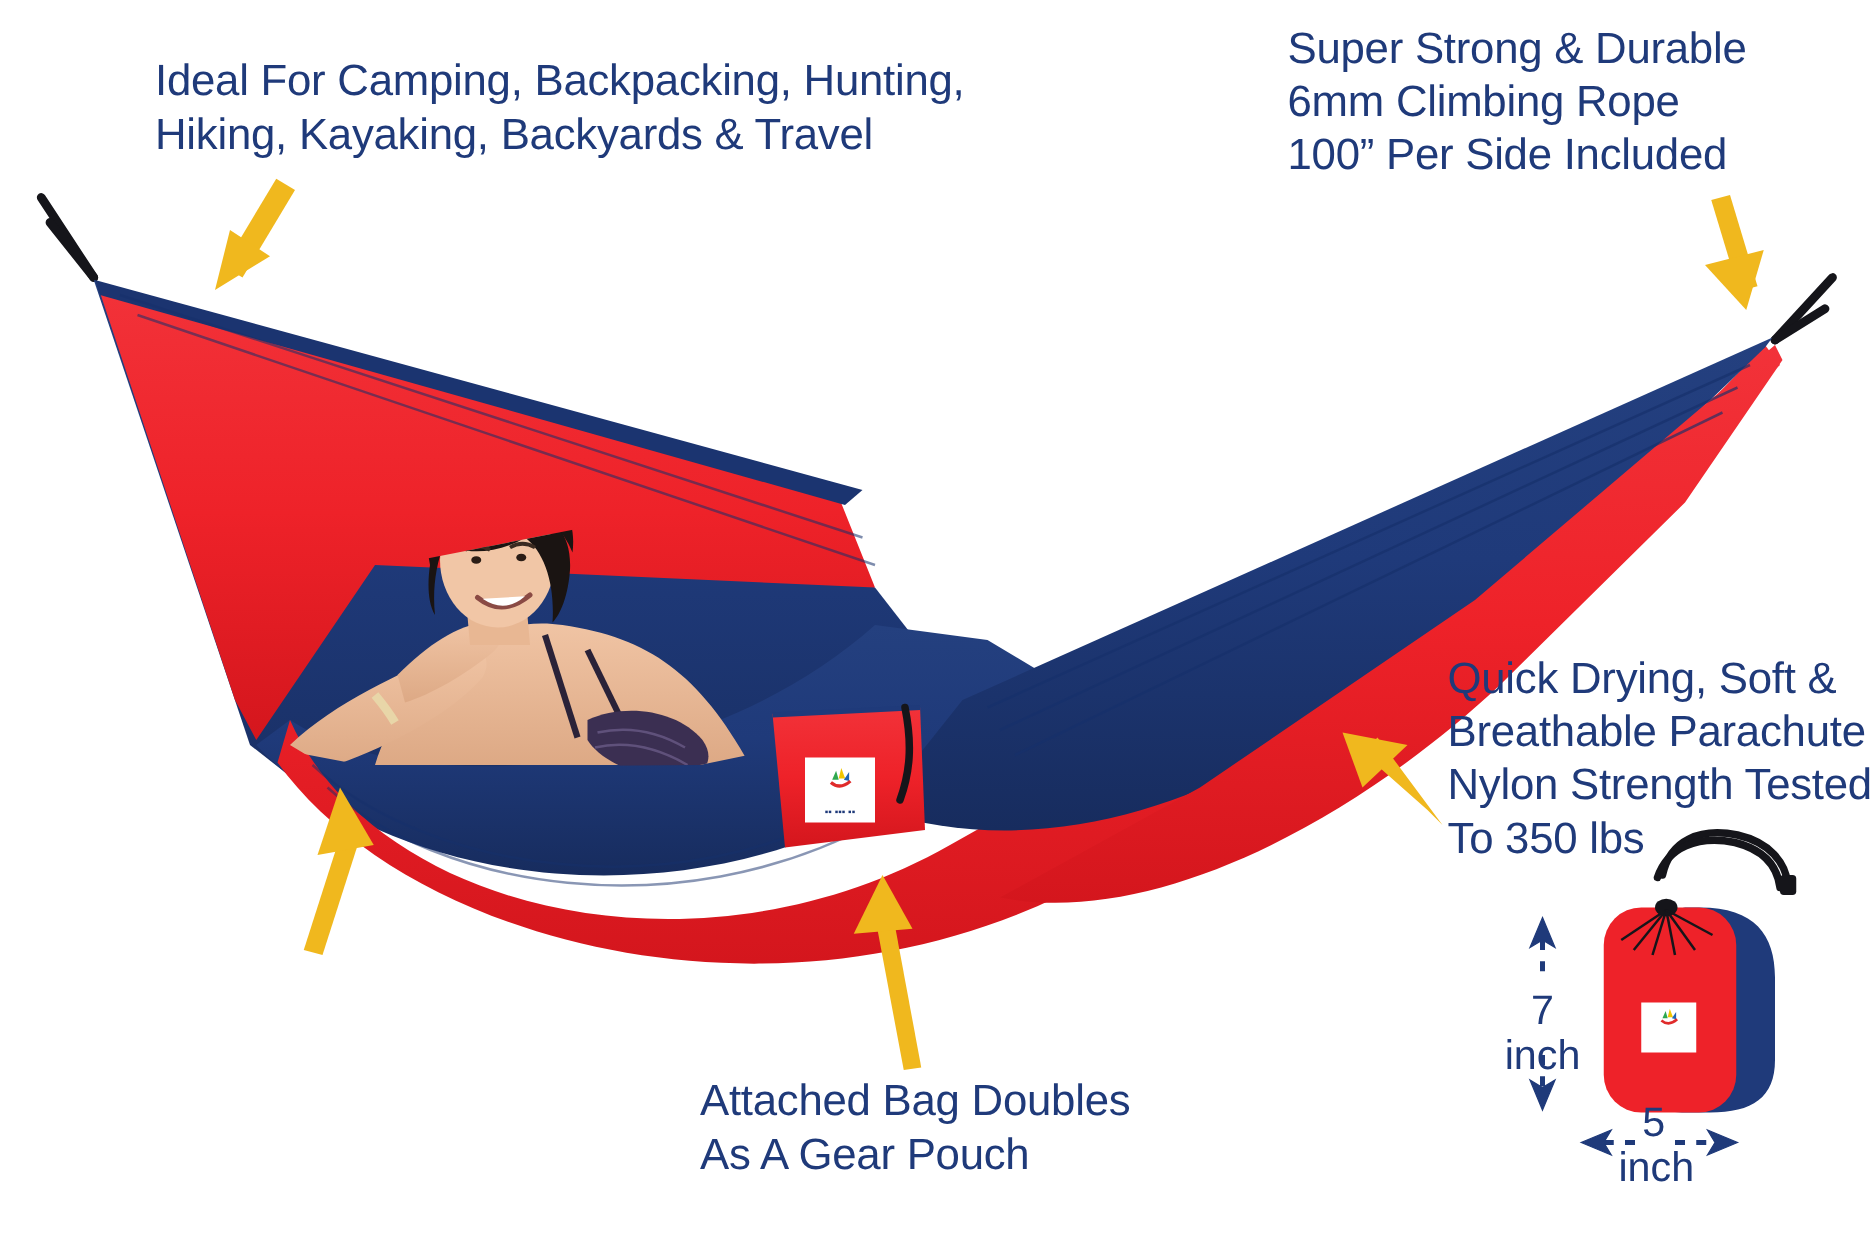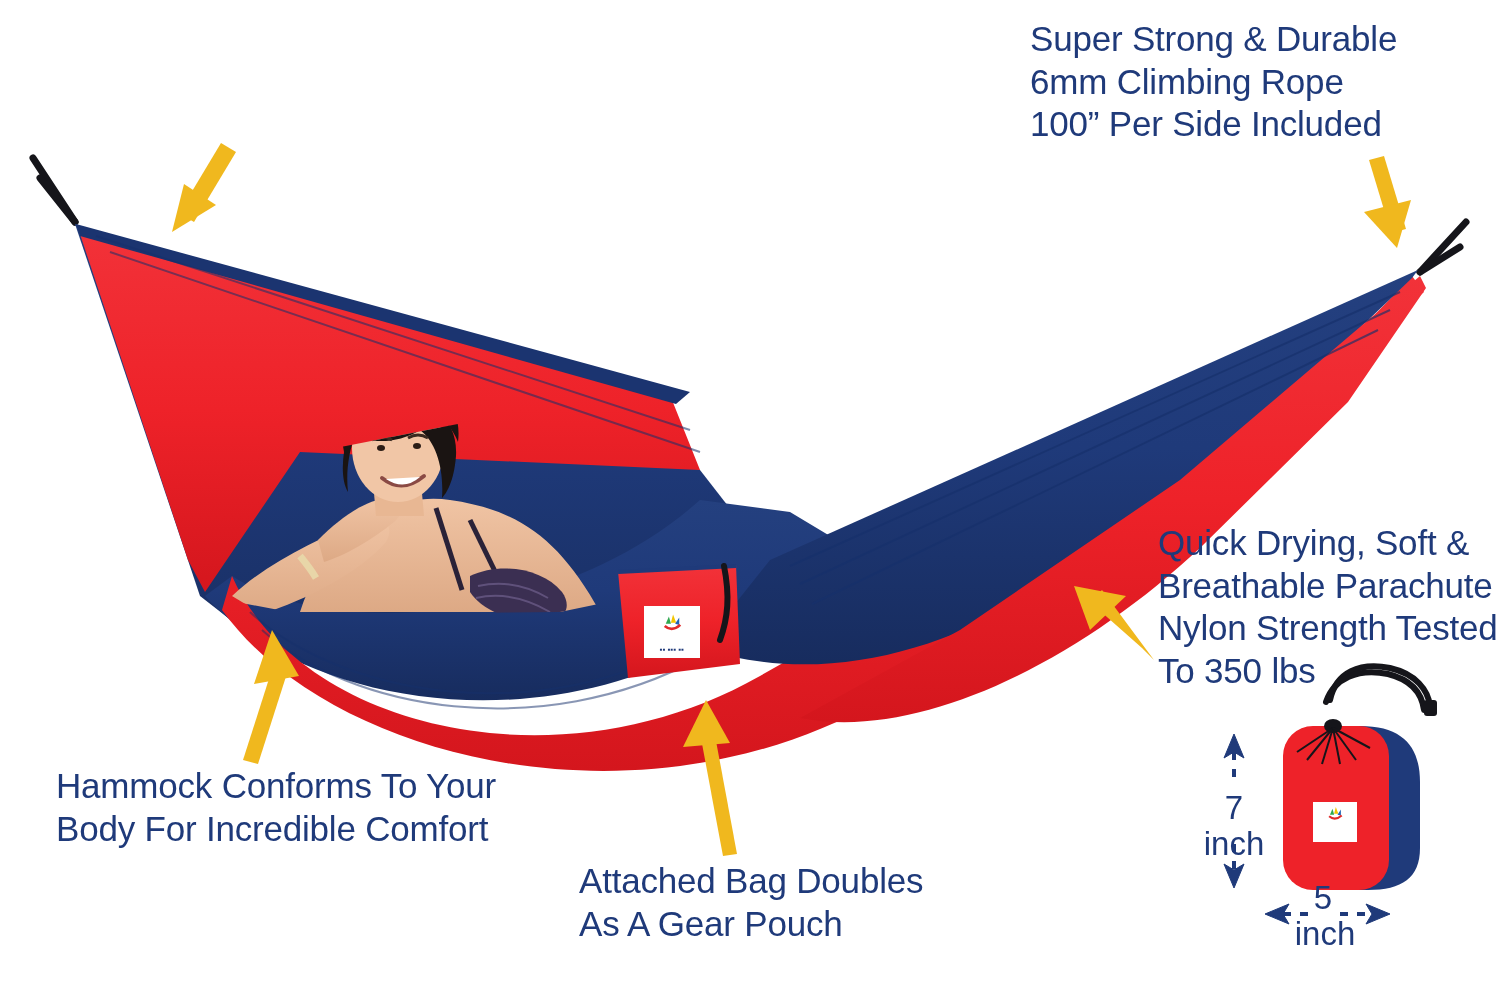--- a/index.html
+++ b/index.html
@@ -30,21 +30,21 @@
     font-size: 35px;
     line-height: 1.22;
     font-family: "Liberation Sans", sans-serif;
     white-space: pre-line;
     letter-spacing: -0.2px;
   }
   #callout-camping { left: 124px; top: 44px; }
   #callout-rope    { left: 1030px; top: 18px; }
   #callout-nylon   { left: 1158px; top: 522px; }
   #callout-conform { left: 56px; top: 765px; }
-  #callout-pouch   { left: 560px; top: 860px; margin-left: 19px; }
+  #callout-pouch   { left: 560px; top: 860px; }
 
   .dim-label {
     position: absolute;
     color: #1F3A7A;
     font-size: 33px;
     line-height: 1.1;
     text-align: center;
     font-family: "Liberation Sans", sans-serif;
   }
   #dim-height-label { left: 1196px; top: 790px; width: 76px; }
@@ -288,32 +288,32 @@
       <path d="M 1234 888 L 1244 864 L 1234 870 L 1224 864 Z"></path>
     </g>
     <g stroke="#1F3A7A" fill="#1F3A7A">
       <path d="M 1283 914 L 1312 914" stroke-width="4" stroke-dasharray="8 9" fill="none"></path>
       <path d="M 1265 914 L 1289 924 L 1283 914 L 1289 904 Z"></path>
       <path d="M 1340 914 L 1372 914" stroke-width="4" stroke-dasharray="8 9" fill="none"></path>
       <path d="M 1390 914 L 1366 924 L 1372 914 L 1366 904 Z"></path>
     </g>
   </svg>
 
+  <div class="callout" id="callout-camping">Ideal For Camping, Backpacking, Hunting,
+Hiking, Kayaking, Backyards &amp; Travel</div>
 
   <div class="callout" id="callout-rope">Super Strong &amp; Durable
 6mm Climbing Rope
 100” Per Side Included</div>
 
   <div class="callout" id="callout-nylon">Quick Drying, Soft &amp;
 Breathable Parachute
 Nylon Strength Tested
 To 350 lbs</div>
 
-  <div class="callout" id="callout-conform">Hammock Conforms To Your
-Body For Incredible Comfort</div>
 
   <div class="callout" id="callout-pouch">Attached Bag Doubles
 As A Gear Pouch</div>
 
   <div class="dim-label" id="dim-height-label">
     <div>7</div>
     <div>inch</div>
   </div>
 
   <div class="dim-label" id="dim-width-number">5</div>

